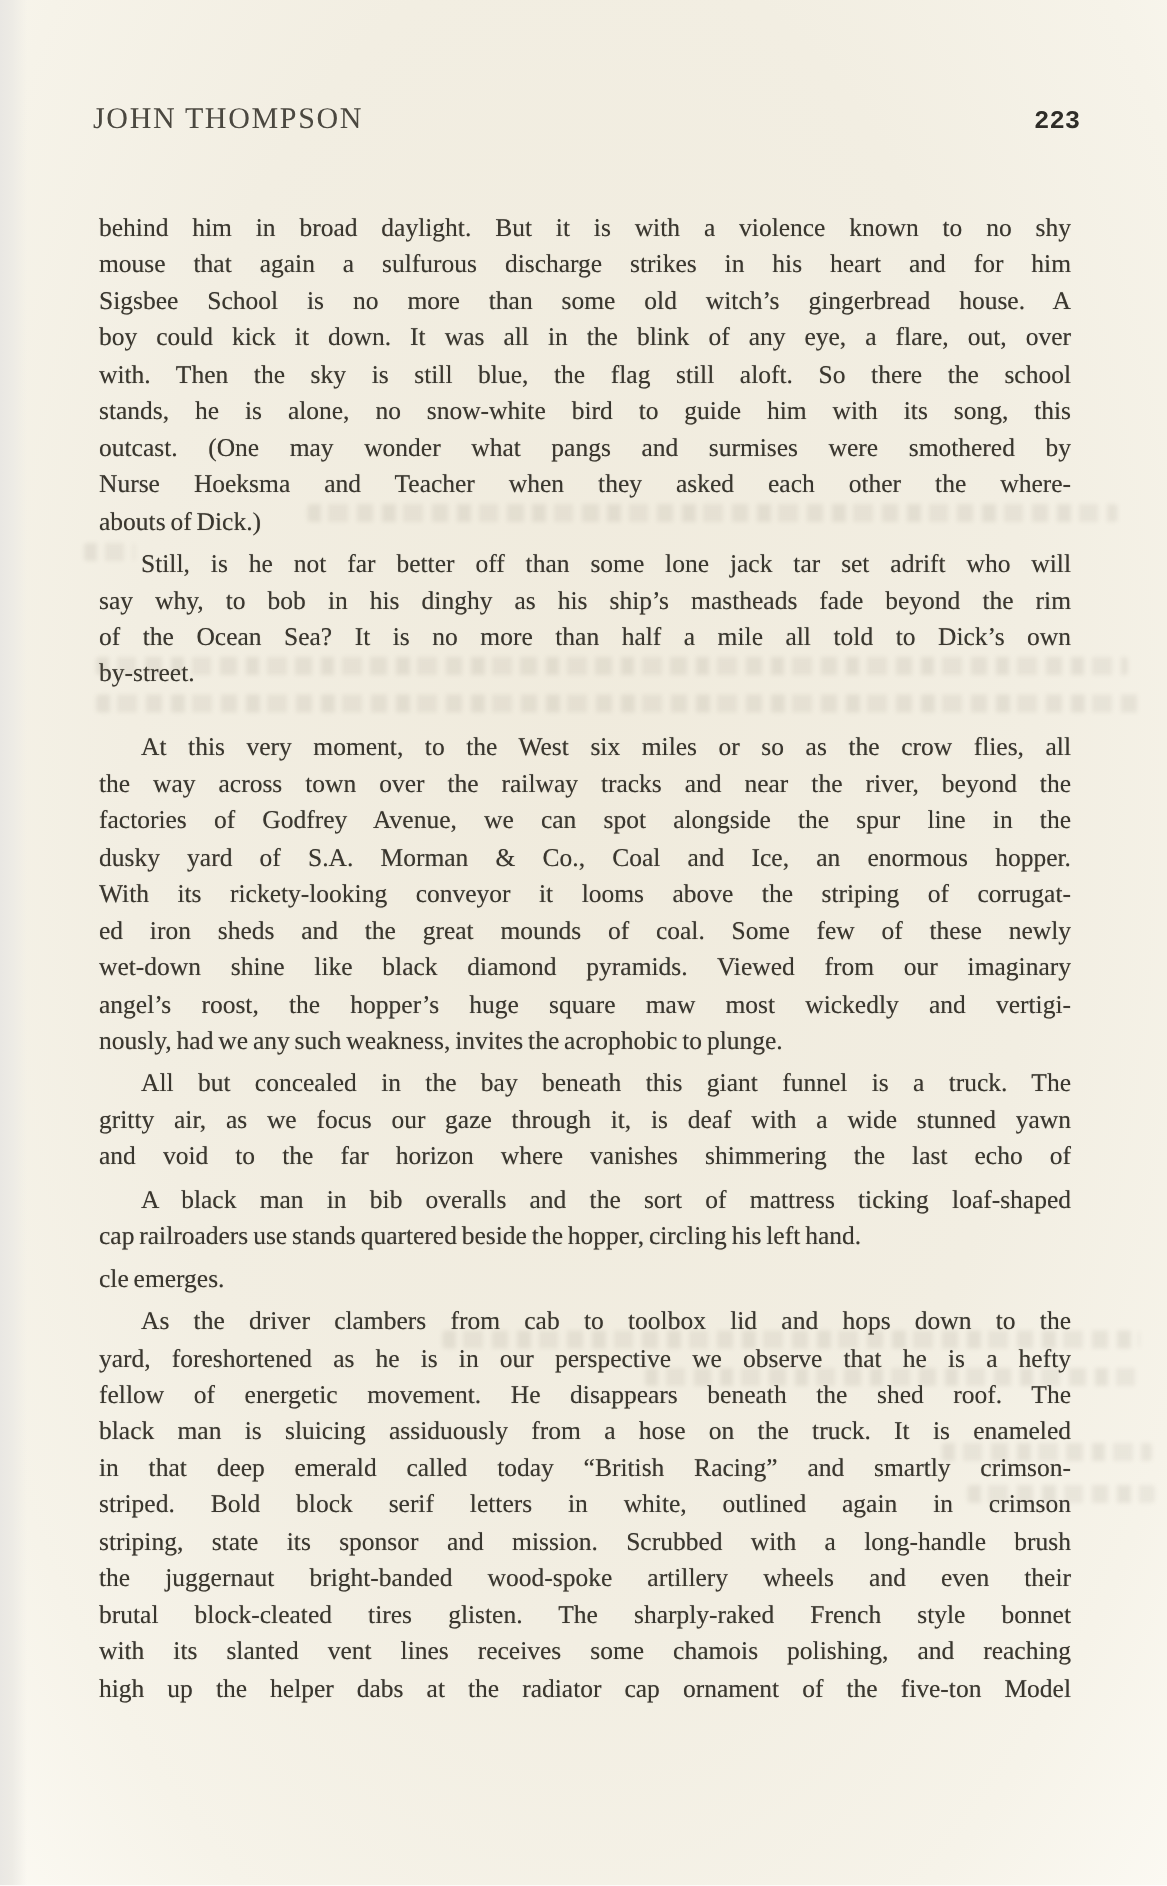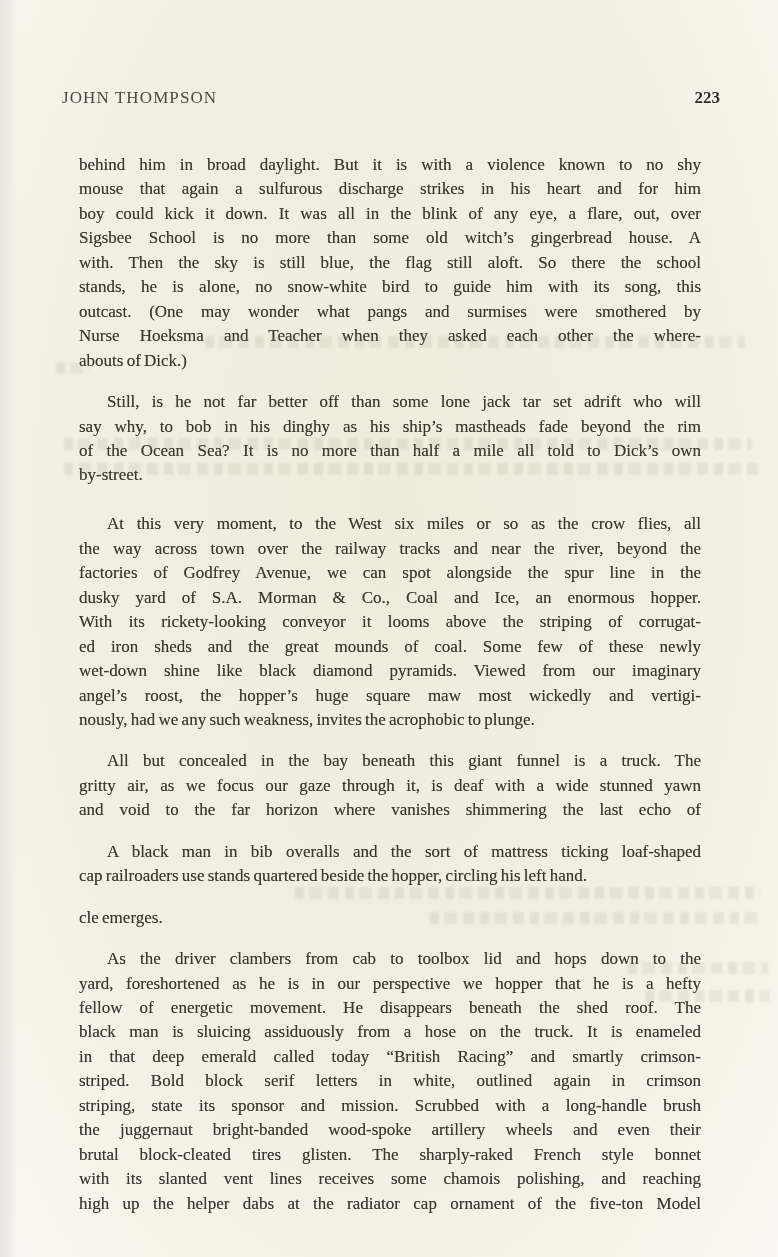--- a/index.html
+++ b/index.html
@@ -22,42 +22,41 @@
   .header {
     position: absolute;
     left: 62px;
     right: 58px;
     top: 68px;
     display: flex;
     justify-content: space-between;
     align-items: baseline;
   }
   .author {
-    font-size: 17px;
+    font-size: 20px;
     letter-spacing: 1.1px;
     color: #4b4840;
-    margin-top: 20px;
   }
   .folio {
-    font-family: Liberation Serif, serif;
+    font-family: Liberation Mono, monospace;
     font-weight: 700;
     font-size: 17px;
     color: #2f2d28;
   }
   .body {
     position: absolute;
     left: 62px;
     width: 656px;
     top: 136px;
     font-size: 17px;
     line-height: 24.45px;
     word-spacing: -1px;
     text-shadow: 0 0 0.5px rgba(58,55,47,0.55);
   }
-  .para { margin: 17px; }
+  .para { margin: 4px; }
   .para.gap { margin-top: 24.45px; }
   .line {
     text-align: justify;
     text-align-last: justify;
     white-space: normal;
   }
   .line.last { text-align-last: left; }
   .line.indent { text-indent: 28px; }
   .ghost {
     position: absolute;
@@ -82,22 +81,22 @@
 
   <div class="header">
     <span class="author">JOHN THOMPSON</span>
     <span class="folio">223</span>
   </div>
 
   <div class="body">
       <div class="para">
         <div class="line">behind him in broad daylight. But it is with a violence known to no shy</div>
         <div class="line">mouse that again a sulfurous discharge strikes in his heart and for him</div>
+        <div class="line">Sigsbee School is no more than some old witch’s gingerbread house. A</div>
         <div class="line">boy could kick it down. It was all in the blink of any eye, a flare, out, over</div>
-        <div class="line">Sigsbee School is no more than some old witch’s gingerbread house. A</div>
         <div class="line">with. Then the sky is still blue, the flag still aloft. So there the school</div>
         <div class="line">stands, he is alone, no snow-white bird to guide him with its song, this</div>
         <div class="line">outcast. (One may wonder what pangs and surmises were smothered by</div>
         <div class="line">Nurse Hoeksma and Teacher when they asked each other the where-</div>
         <div class="line last">abouts of Dick.)</div>
       </div>
       <div class="para">
         <div class="line indent">Still, is he not far better off than some lone jack tar set adrift who will</div>
         <div class="line">say why, to bob in his dinghy as his ship’s mastheads fade beyond the rim</div>
         <div class="line">of the Ocean Sea? It is no more than half a mile all told to Dick’s own</div>
@@ -121,21 +120,21 @@
       </div>
       <div class="para">
         <div class="line indent">A black man in bib overalls and the sort of mattress ticking loaf-shaped</div>
         <div class="line last">cap railroaders use stands quartered beside the hopper, circling his left hand.</div>
       </div>
       <div class="para">
         <div class="line last">cle emerges.</div>
       </div>
       <div class="para">
         <div class="line indent">As the driver clambers from cab to toolbox lid and hops down to the</div>
-        <div class="line">yard, foreshortened as he is in our perspective we hopper that he is a hefty</div>
+        <div class="line">yard, foreshortened as he is in our perspective we observe that he is a hefty</div>
         <div class="line">fellow of energetic movement. He disappears beneath the shed roof. The</div>
         <div class="line">black man is sluicing assiduously from a hose on the truck. It is enameled</div>
         <div class="line">in that deep emerald called today “British Racing” and smartly crimson-</div>
         <div class="line">striped. Bold block serif letters in white, outlined again in crimson</div>
         <div class="line">striping, state its sponsor and mission. Scrubbed with a long-handle brush</div>
         <div class="line">the juggernaut bright-banded wood-spoke artillery wheels and even their</div>
         <div class="line">brutal block-cleated tires glisten. The sharply-raked French style bonnet</div>
         <div class="line">with its slanted vent lines receives some chamois polishing, and reaching</div>
         <div class="line">high up the helper dabs at the radiator cap ornament of the five-ton Model</div>
       </div>

